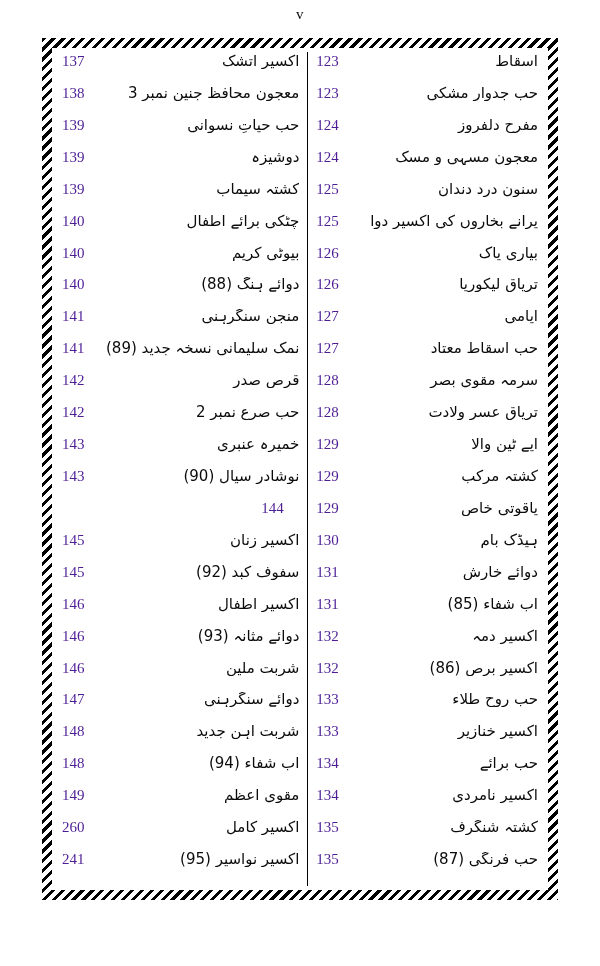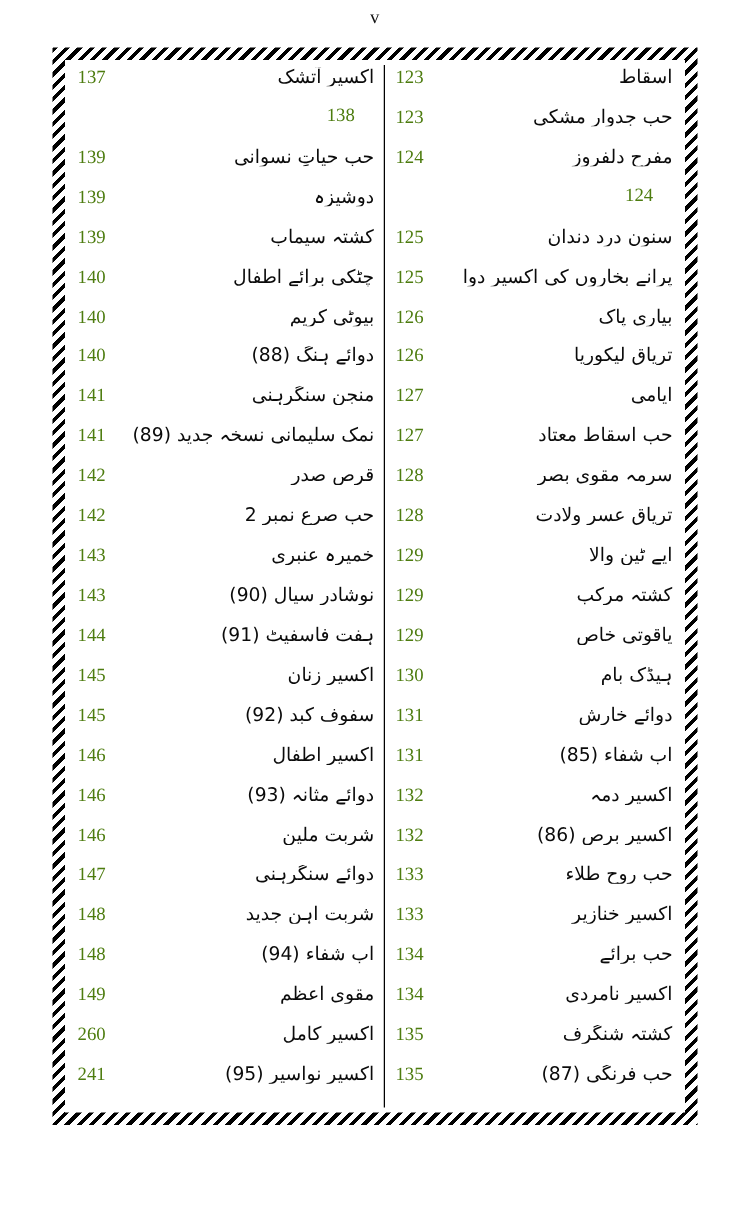--- a/index.html
+++ b/index.html
@@ -97,21 +97,21 @@
     color: #0b0b0b;
     white-space: nowrap;
     overflow: hidden;
     text-overflow: clip;
     padding-left: 6px;
     letter-spacing: 0px;
   }
   .entry-page {
     font-family: "Liberation Serif", serif;
     font-size: 15px;
-    color: #4d7c0f;
+    color: #4c1d95;
     min-width: 34px;
     text-align: left;
     padding-right: 4px;
     flex: 0 0 auto;
   }
   
   .entry-title, .entry-page, .page-number {
     -webkit-font-smoothing: antialiased;
   }
 </style>
@@ -126,20 +126,21 @@
   <div class="frame-inner"></div>
 
   <div class="content">
 
     <div class="col col-left" id="left-col">
         <div class="row">
           <span class="entry-title">اکسیر آتشک</span>
           <span class="entry-page">137</span>
         </div>
         <div class="row">
+          <span class="entry-title">معجون محافظ جنین نمبر 3</span>
           <span class="entry-page">138</span>
         </div>
         <div class="row">
           <span class="entry-title">حب حیاتِ نسوانی</span>
           <span class="entry-page">139</span>
         </div>
         <div class="row">
           <span class="entry-title">دوشیزہ</span>
           <span class="entry-page">139</span>
         </div>
@@ -177,21 +178,20 @@
         </div>
         <div class="row">
           <span class="entry-title">خمیرہ عنبری</span>
           <span class="entry-page">143</span>
         </div>
         <div class="row">
           <span class="entry-title">نوشادر سیال (90)</span>
           <span class="entry-page">143</span>
         </div>
         <div class="row">
-          <span class="entry-title">ہفت فاسفیٹ (91)</span>
           <span class="entry-page">144</span>
         </div>
         <div class="row">
           <span class="entry-title">اکسیر زنان</span>
           <span class="entry-page">145</span>
         </div>
         <div class="row">
           <span class="entry-title">سفوف کبد (92)</span>
           <span class="entry-page">145</span>
         </div>
@@ -239,20 +239,21 @@
         </div>
         <div class="row">
           <span class="entry-title">حب جدوار مشکی</span>
           <span class="entry-page">123</span>
         </div>
         <div class="row">
           <span class="entry-title">مفرح دلفروز</span>
           <span class="entry-page">124</span>
         </div>
         <div class="row">
+          <span class="entry-title">معجون مسہی و مسک</span>
           <span class="entry-page">124</span>
         </div>
         <div class="row">
           <span class="entry-title">سنون درد دندان</span>
           <span class="entry-page">125</span>
         </div>
         <div class="row">
           <span class="entry-title">پرانے بخاروں کی اکسیر دوا</span>
           <span class="entry-page">125</span>
         </div>

